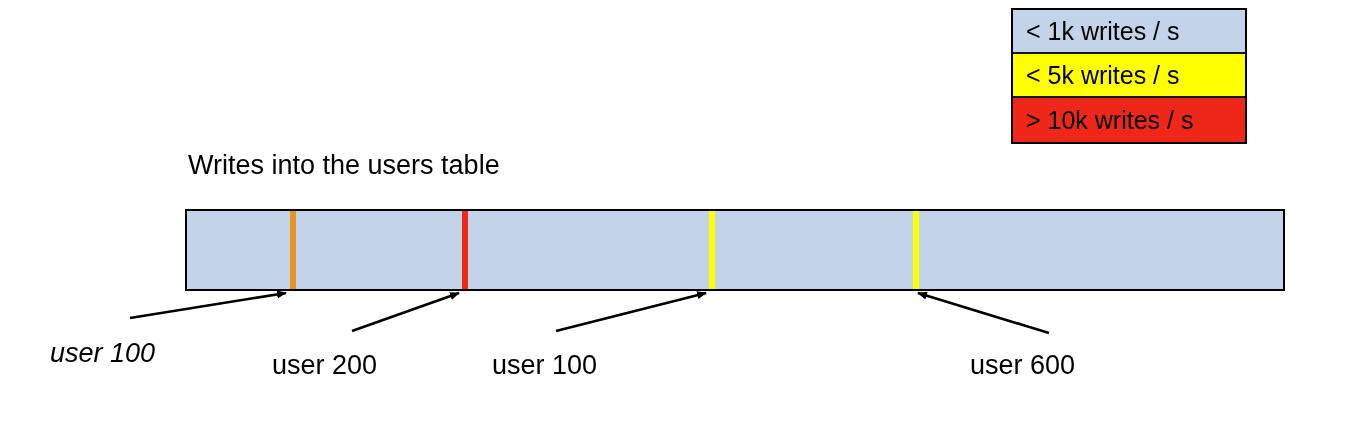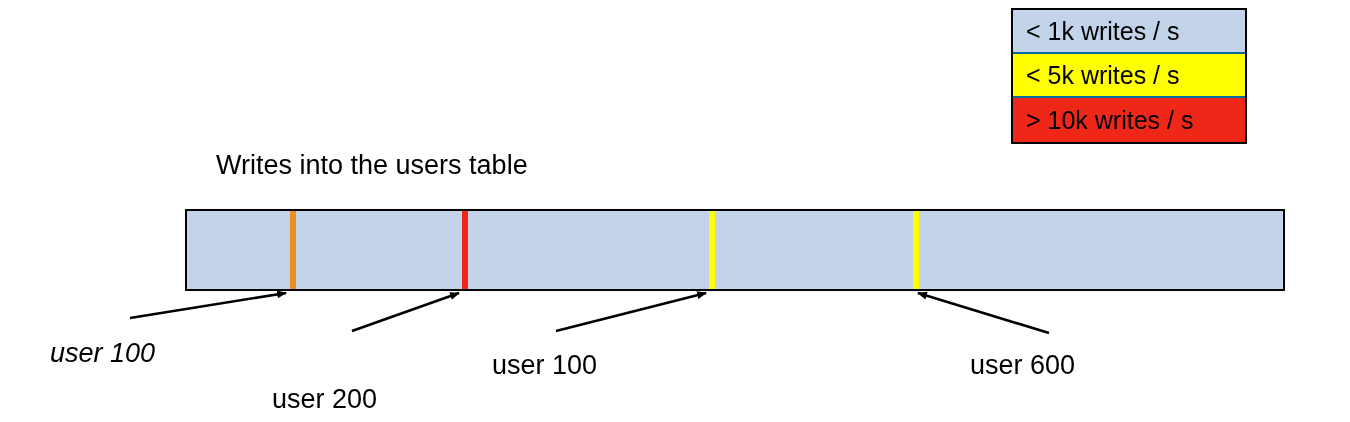--- a/index.html
+++ b/index.html
@@ -21,36 +21,36 @@
     position: absolute;
     left: 1011px;
     top: 8px;
     width: 236px;
     border: 2px solid #000000;
     box-sizing: border-box;
   }
   .legend-row {
     height: 44px;
     box-sizing: border-box;
-    border-bottom: 2px solid #0369a1;
+    border-bottom: 2px solid #0f172a;
     display: flex;
     align-items: center;
     padding-left: 13px;
     font-size: 25px;
     line-height: 1;
     white-space: nowrap;
   }
   .legend-row:last-child {
     border-bottom: none;
   }
 
   
   #caption {
     position: absolute;
-    left: 216px;
+    left: 188px;
     top: 152px;
     font-size: 27px;
     line-height: 1;
     white-space: nowrap;
   }
 
   
   #bar {
     position: absolute;
     left: 185px;
@@ -116,15 +116,15 @@
       <path d="M0,0 L10,4 L0,8 z" fill="#000000"></path>
     </marker>
   </defs>
   <line stroke="#000000" stroke-width="2.6" marker-end="url(#ah)" x1="130" y1="318" x2="286" y2="293"></line>
   <line stroke="#000000" stroke-width="2.6" marker-end="url(#ah)" x1="352" y1="331" x2="459" y2="293"></line>
   <line stroke="#000000" stroke-width="2.6" marker-end="url(#ah)" x1="556" y1="331" x2="706" y2="293"></line>
   <line stroke="#000000" stroke-width="2.6" marker-end="url(#ah)" x1="1049" y1="333" x2="918" y2="293"></line>
 </svg>
 
 <div class="point-label" style="left: 50px; top: 340px; font-style: italic;">user 100</div>
-<div class="point-label" style="left: 272px; top: 352px; margin-top: 34px;">user 200</div>
+<div class="point-label" style="left: 272px; top: 352px;">user 200</div>
 <div class="point-label" style="left: 492px; top: 352px;">user 100</div>
 <div class="point-label" style="left: 970px; top: 352px;">user 600</div>
 
 </body></html>

